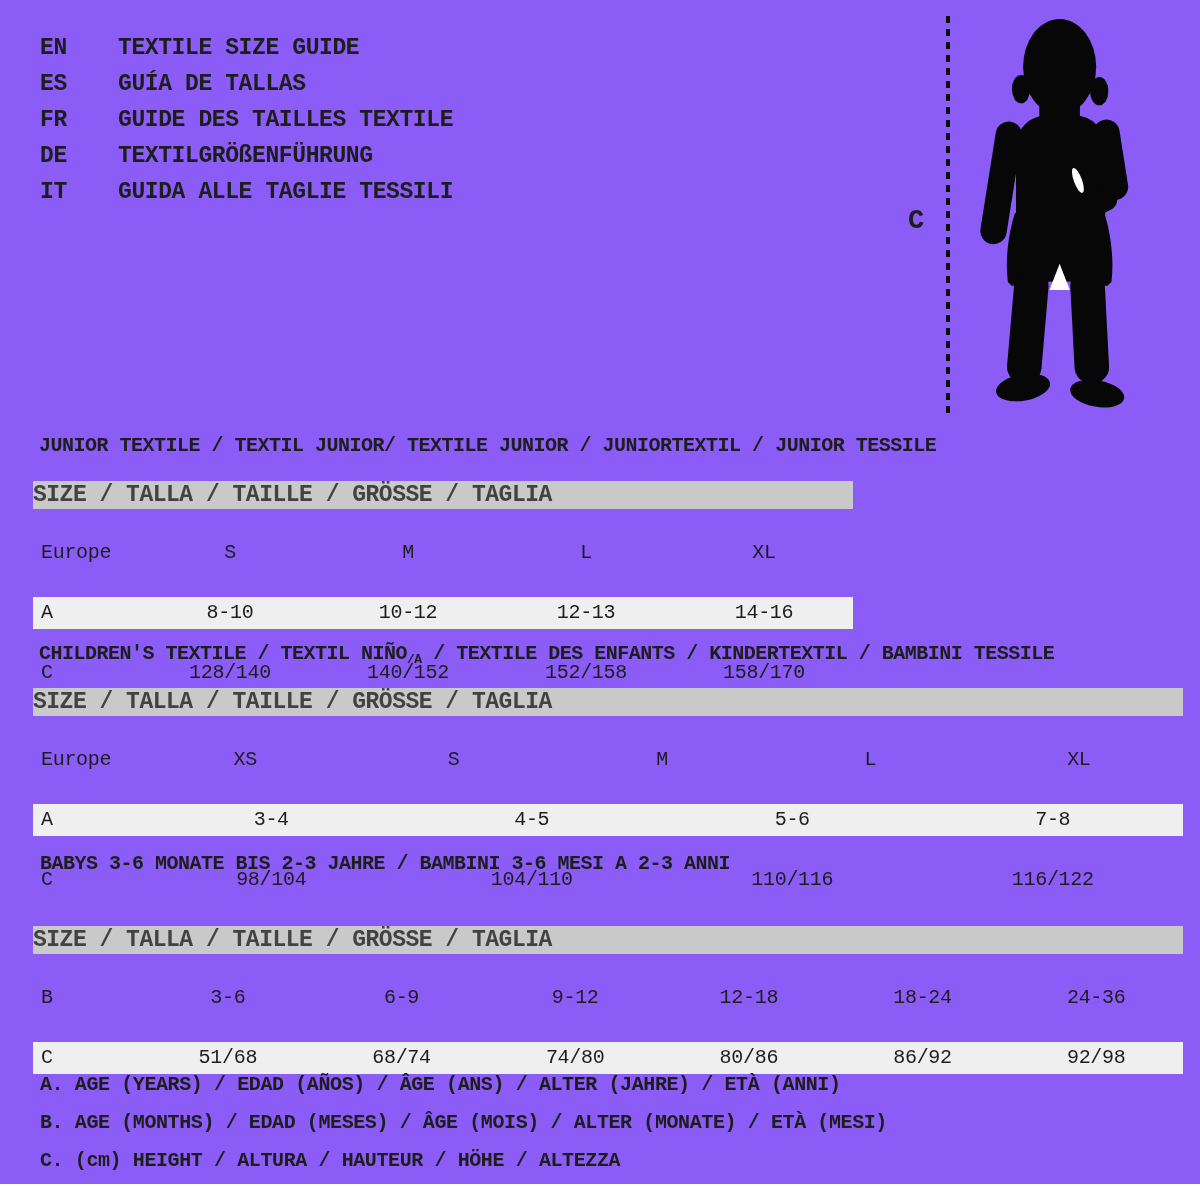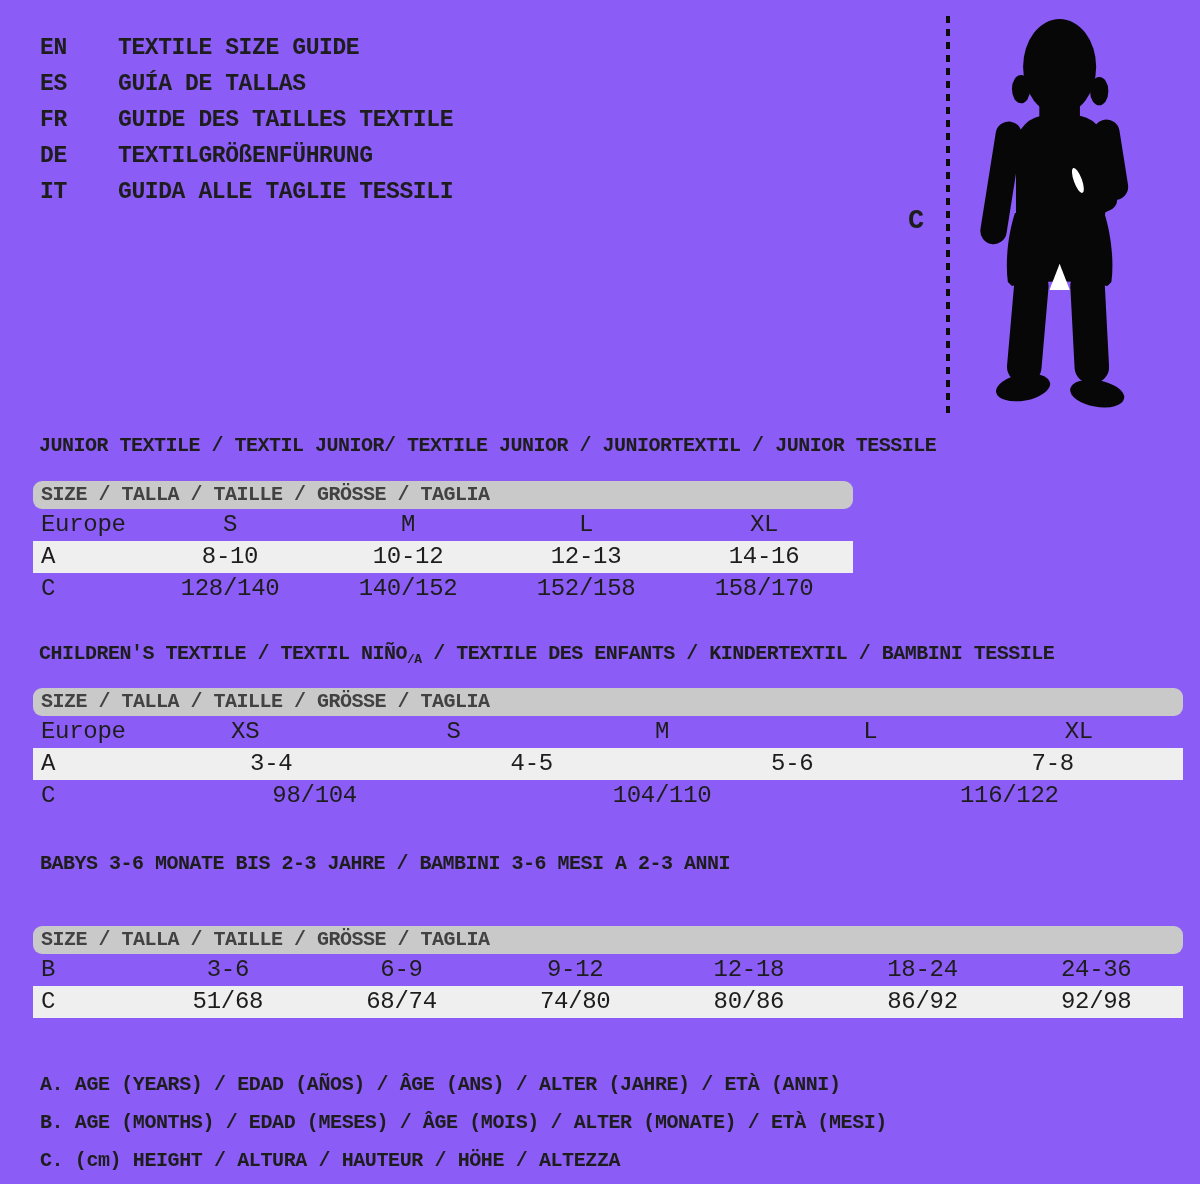--- a/index.html
+++ b/index.html
@@ -19,22 +19,22 @@
   }
   .c-label{position:absolute;left:908px;top:206px;font-size:27px;font-weight:700;}
   .toddler{position:absolute;left:962px;top:14px;width:178px;height:406px;}
   
   .section-title{position:absolute;left:39px;font-size:20px;font-weight:700;letter-spacing:-0.5px;white-space:nowrap;}
   .sub-small{font-size:13px;vertical-align:-4px;}
   .babies-heading{position:absolute;left:40px;font-size:20px;font-weight:700;letter-spacing:-0.5px;line-height:36px;white-space:nowrap;}
   
   .size-table{position:absolute;left:33px;}
   .st-header{height:28px;line-height:28px;background:#c9c9c9;color:#424242;
-    font-size:20px;font-weight:700;letter-spacing:-0.5px;padding-left:8px;border-radius:9px;}
-  .st-row{display:flex;height:32px;line-height:32px;font-size:24px;letter-spacing:-0.3px;}
+    font-size:23px;font-weight:700;letter-spacing:-0.5px;}
+  .st-row{display:flex;height:32px;line-height:32px;font-size:20px;letter-spacing:-0.3px;margin-top:28px;}
   .st-row.alt{background:#efefef;}
   .st-label{width:100px;padding-left:8px;}
   .st-cell{flex:1;text-align:center;}
   
   .notes{position:absolute;left:40px;top:1066px;}
   .note-line{font-size:20px;font-weight:700;letter-spacing:-0.4px;line-height:38px;white-space:nowrap;}
 </style>
 </head>
 <body>
 
@@ -130,20 +130,21 @@
       <span class="st-label">A</span>
       <span class="st-cell">3-4</span>
       <span class="st-cell">4-5</span>
       <span class="st-cell">5-6</span>
       <span class="st-cell">7-8</span>
     </div>
     <div class="st-row">
       <span class="st-label">C</span>
       <span class="st-cell">98/104</span>
       <span class="st-cell">104/110</span>
+      <span class="st-cell">110/116</span>
       <span class="st-cell">116/122</span>
     </div>
   </div>
 
   <div class="babies-heading" style="top:846px;">
     <div>BABYS 3-6 MONATE BIS 2-3 JAHRE / BAMBINI 3-6 MESI A 2-3 ANNI</div>
   </div>
   <div class="size-table" style="top:926px;width:1150px;">
     <div class="st-header">SIZE / TALLA / TAILLE / GRÖSSE / TAGLIA</div>
     <div class="st-row">

